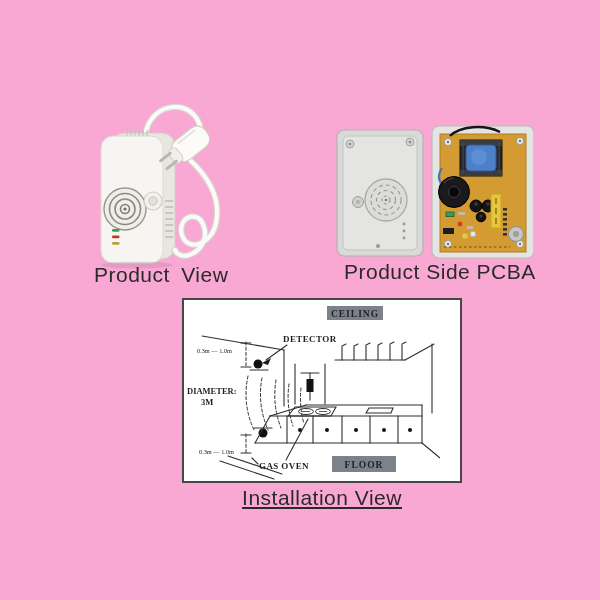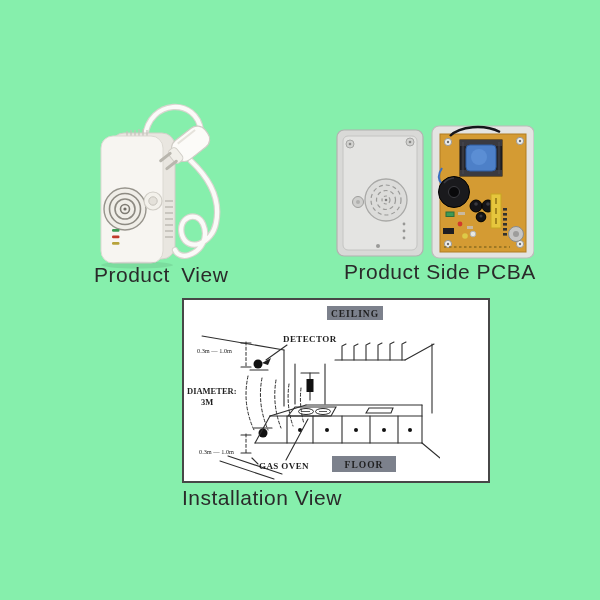--- a/index.html
+++ b/index.html
@@ -1,31 +1,31 @@
 <!DOCTYPE html>
 <html><head>
 <meta charset="utf-8">
 <style>
   html,body{margin:0;padding:0;background:#ffffff;}
   .canvas{
-    position:relative;width:600px;height:600px;background:#86efac;
+    position:relative;width:600px;height:600px;background:#f9a8d4;
     font-family:"Liberation Sans",sans-serif;overflow:hidden;
   }
   figure{margin:0;padding:0;position:absolute;}
   .caption{
     position:absolute;color:#2a2a2a;font-size:21px;letter-spacing:.5px;
     font-family:"Liberation Sans",sans-serif;white-space:nowrap;
   }
   .cap-product{left:94px;top:263px;word-spacing:5px;}
   .cap-pcba{left:344px;top:260px;}
-  .cap-install{left:182px;top:486px;width:280px;text-align:left;}
+  .cap-install{left:182px;top:486px;width:280px;text-align:center;text-decoration:underline;}
   .photo-product{left:85px;top:85px;}
   .photo-pcba{left:334px;top:116px;}
   .diagram{
-    position:absolute;left:182px;top:298px;width:308px;height:185px;
+    position:absolute;left:182px;top:298px;width:280px;height:185px;
     border:2px solid #474747;background:#ffffff;box-sizing:border-box;
   }
   .diagram svg{display:block;}
   .diagram text{font-family:"Liberation Serif","DejaVu Serif",serif;fill:#1f1f1f;}
   .lbl-big{font-size:9px;font-weight:bold;letter-spacing:.4px;}
   .lbl-mid{font-size:8.5px;font-weight:bold;}
   .lbl-small{font-size:6.3px;}
   .lbl-box{font-size:9.5px;font-weight:bold;fill:#f4f4f4;letter-spacing:1px;}
   .ln{stroke:#2e2e2e;stroke-width:1.1;fill:none;stroke-linecap:round;}
   .lnd{stroke:#2e2e2e;stroke-width:1;fill:none;stroke-dasharray:3 2.2;stroke-linecap:round;}

